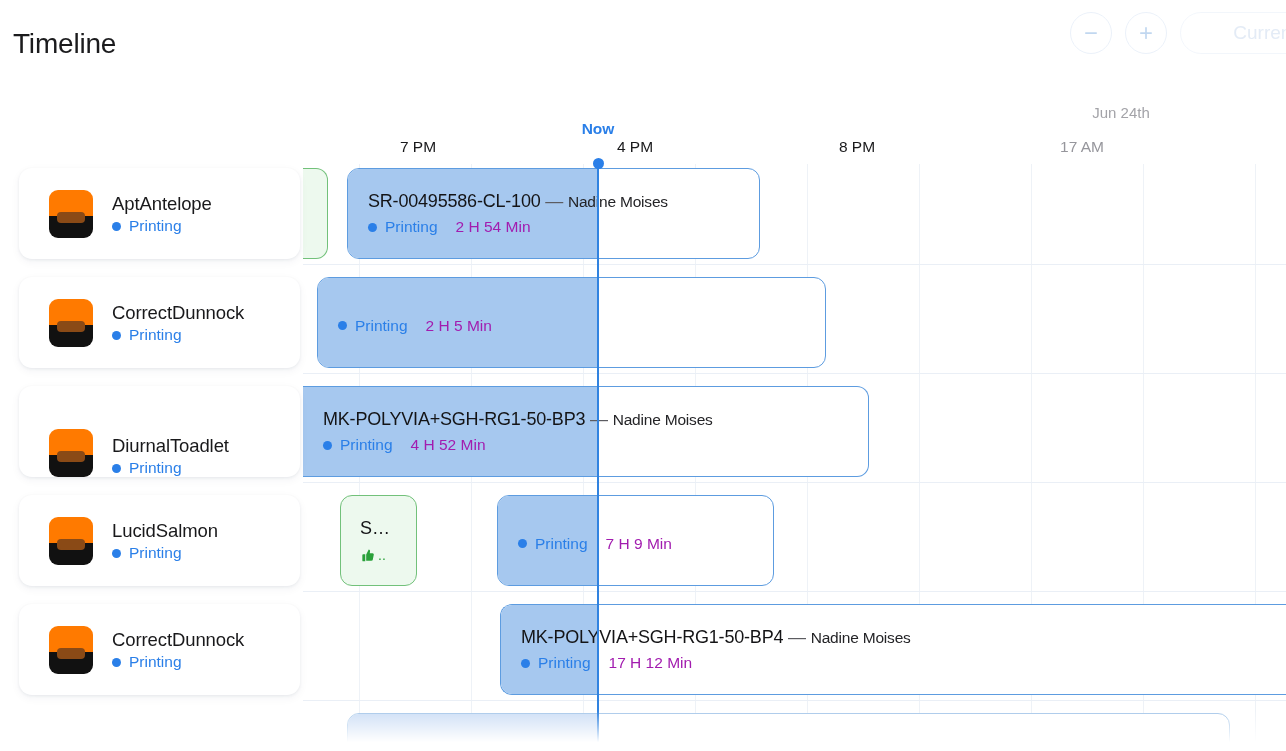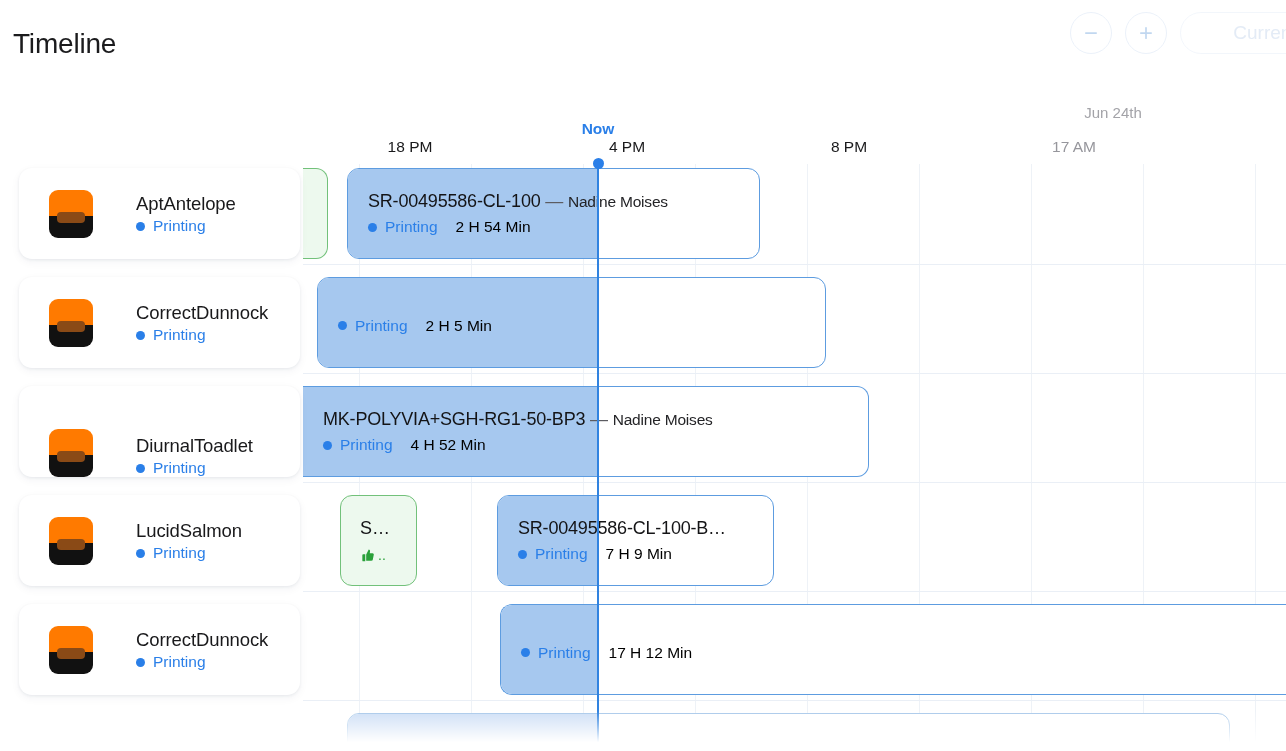--- a/index.html
+++ b/index.html
@@ -28,21 +28,21 @@
   .circ-btn svg { display:block; }
   .pill-btn {
     height: 42px; min-width: 170px; border-radius: 21px;
     border: 1.6px solid #e7eef8; background: #fff;
     display: flex; align-items: center; justify-content: center;
     color: #c9d9ee; font-size: 19px; opacity: .5;
     padding: 0 26px; margin-right: -64px; white-space: nowrap; cursor: pointer;
   }
 
   
-  .axis { position: absolute; left: 0; top: 92px; width: 1160px; height: 72px; }
+  .axis { position: absolute; left: 8px; top: 92px; width: 1160px; height: 72px; }
   .axis-date {
     position: absolute; top: 12px;
     font-size: 15px; color: #a3a3a8; white-space: nowrap; transform: translateX(-50%);
   }
   .axis-tick {
     position: absolute; top: 46px;
     font-size: 15.5px; color: #19191b; white-space: nowrap; transform: translateX(-50%);
   }
   .axis-tick.muted { color: #96969c; }
   .now-label {
@@ -66,21 +66,21 @@
   .lanes   { position: absolute; left: 303px; top: 164px; width: 983px; height: 587px; overflow: hidden; }
 
   
   .gridline { position: absolute; top: 0; width: 1px; height: 587px; background: #eef2f7; }
 
   
   .printer-card {
     position: absolute; left: 19px; width: 281px; height: 91px;
     background: #fff; border-radius: 13px;
     box-shadow: 0 1px 3px rgba(24,39,75,.07), 0 3px 10px rgba(24,39,75,.05);
-    display: flex; align-items: center; padding-left: 30px; gap: 24px;
+    display: flex; align-items: center; padding-left: 30px;
   }
   .printer-icon { width: 44px; height: 48px; position: relative; flex: 0 0 auto; }
   .printer-icon .body {
     position:absolute; inset: 0; border-radius: 9px;
     background: linear-gradient(#ff7a00 0%, #ff7a00 54%, #111111 54%, #111111 100%);
   }
   .printer-icon .bed {
     position: absolute; left: 8px; right: 8px; top: 22px; height: 11px;
     background: #8a4a16; border-radius: 4px;
   }
@@ -100,21 +100,21 @@
   .job.clip-right { border-top-right-radius: 0; border-bottom-right-radius: 0; border-right: none; }
   .job .progress {
     position: absolute; left: 0; top: 0; bottom: 0;
     background: #a6c8ef; z-index: 0;
   }
   .job .line1, .job .line2 { position: relative; z-index: 1; white-space: nowrap; }
   .job .line1 { font-size: 18px; color: #141416; letter-spacing: -0.2px; }
   .job .line1 .owner { font-size: 15.5px; color: #242427; }
   .job .line1 .dash { color: #5c5c61; }
   .job .line2 { margin-top: 6px; display: flex; align-items: center; gap: 8px; font-size: 15.5px; color: #2a7fe8; }
-  .job .line2 .dur { margin-left: 10px; color: #000000; }
+  .job .line2 .dur { margin-left: 10px; color: #a21caf; }
 
   
   .job.green {
     border-color: #72c17a; background: #edf9ee;
     padding-left: 19px; justify-content: center;
   }
   .job.green .g1 { font-size: 18px; color: #141416; }
   .job.green .g2 { margin-top: 8px; display:flex; align-items:center; gap:3px; color:#2aa13a; font-size: 14px; }
 
   
@@ -146,21 +146,21 @@
           <rect x="2" y="7.2" width="12" height="1.7" rx="0.85" fill="#8fb8e4"></rect>
           <rect x="7.15" y="2" width="1.7" height="12" rx="0.85" fill="#8fb8e4"></rect>
         </svg>
       </div>
       <div class="pill-btn">Current</div>
     </div>
   </div>
 
   <div class="axis" id="axis">
       <div class="axis-date" style="left: 1113px;">Jun 24th</div>
-      <div class="axis-tick" style="left: 410px;">18 PM</div>
+      <div class="axis-tick" style="left: 410px;">7 PM</div>
       <div class="axis-tick" style="left: 627px;">4 PM</div>
       <div class="axis-tick" style="left: 849px;">8 PM</div>
       <div class="axis-tick muted" style="left: 1074px;">17 AM</div>
     </div>
   <div class="now-label">Now</div>
 
   <div class="sidebar" id="sidebar">
       <div class="printer-card" style="top: 4px;">
         <div class="printer-icon">
           <div class="body"></div>
@@ -276,29 +276,29 @@
         <div class="g1">S…</div>
         <div class="g2">
           <svg width="15" height="15" viewBox="0 0 16 16">
             <path d="M5.6 14.2H3.4a.9.9 0 0 1-.9-.9V7.6a.9.9 0 0 1 .9-.9h2.2zM6.6 6.9 9.3 1.6c.9.1 1.5.9 1.4 1.8l-.3 2.2h3c.9 0 1.5.8 1.3 1.6l-1.1 5.3c-.1.6-.7 1-1.3 1H6.6z" fill="#2aa13a"></path>
           </svg>
           <span>..</span>
         </div>
       </div>
       <div class="job" style="left: 194px; width: 277px; top: 331px;">
         <div class="progress" style="width: 101px;"></div>
-        <div class="line1"><span>SR-00495586-CL-100-B…</span></div>
         <div class="line2">
           <span class="status-dot"></span>
           <span>Printing</span>
           <span class="dur">7 H 9 Min</span>
         </div>
       </div>
       <div class="job clip-right" style="left: 197px; width: 786px; top: 440px;">
         <div class="progress" style="width: 98px;"></div>
+        <div class="line1"><span>MK-POLYVIA+SGH-RG1-50-BP4</span> <span class="dash">—</span> <span class="owner">Nadine Moises</span></div>
         <div class="line2">
           <span class="status-dot"></span>
           <span>Printing</span>
           <span class="dur">17 H 12 Min</span>
         </div>
       </div>
       <div class="job faded" style="left: 44px; width: 883px; top: 549px;">
         <div class="progress" style="width: 251px;"></div>
       </div>
     </div>

